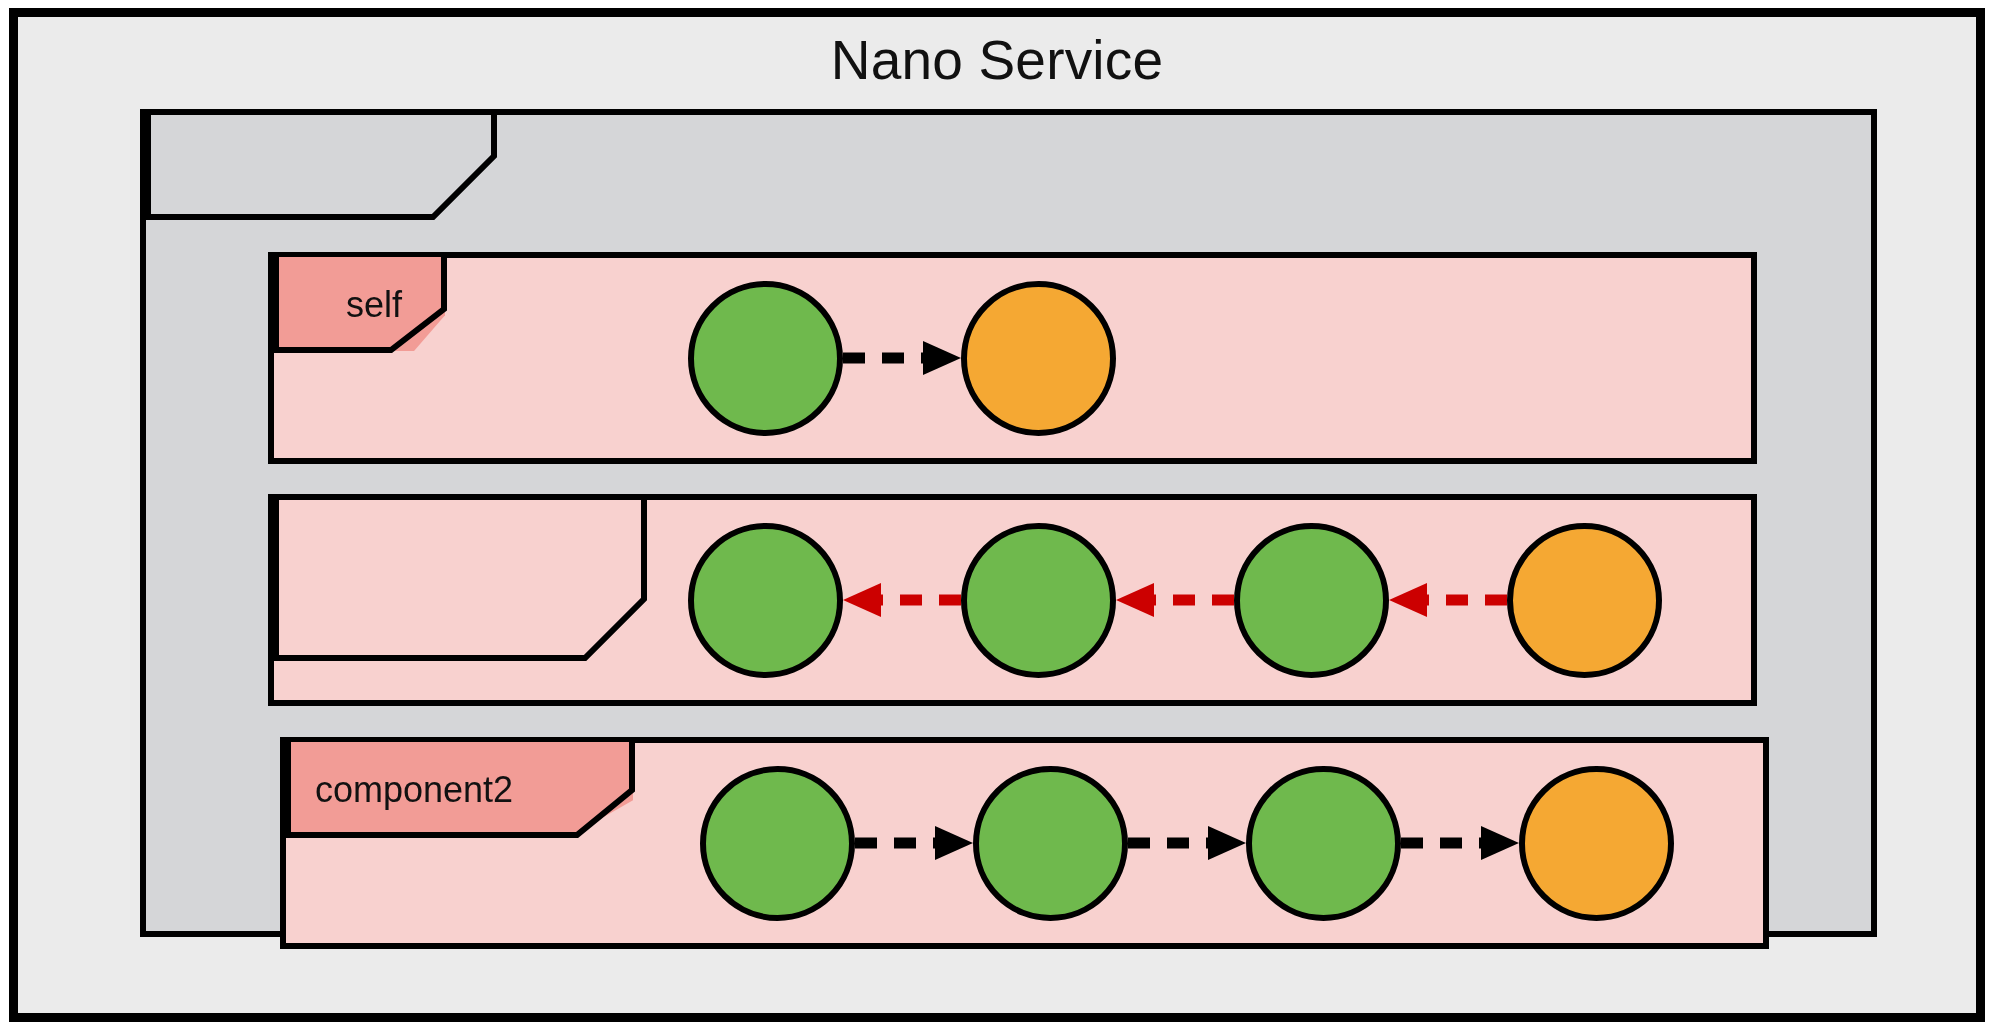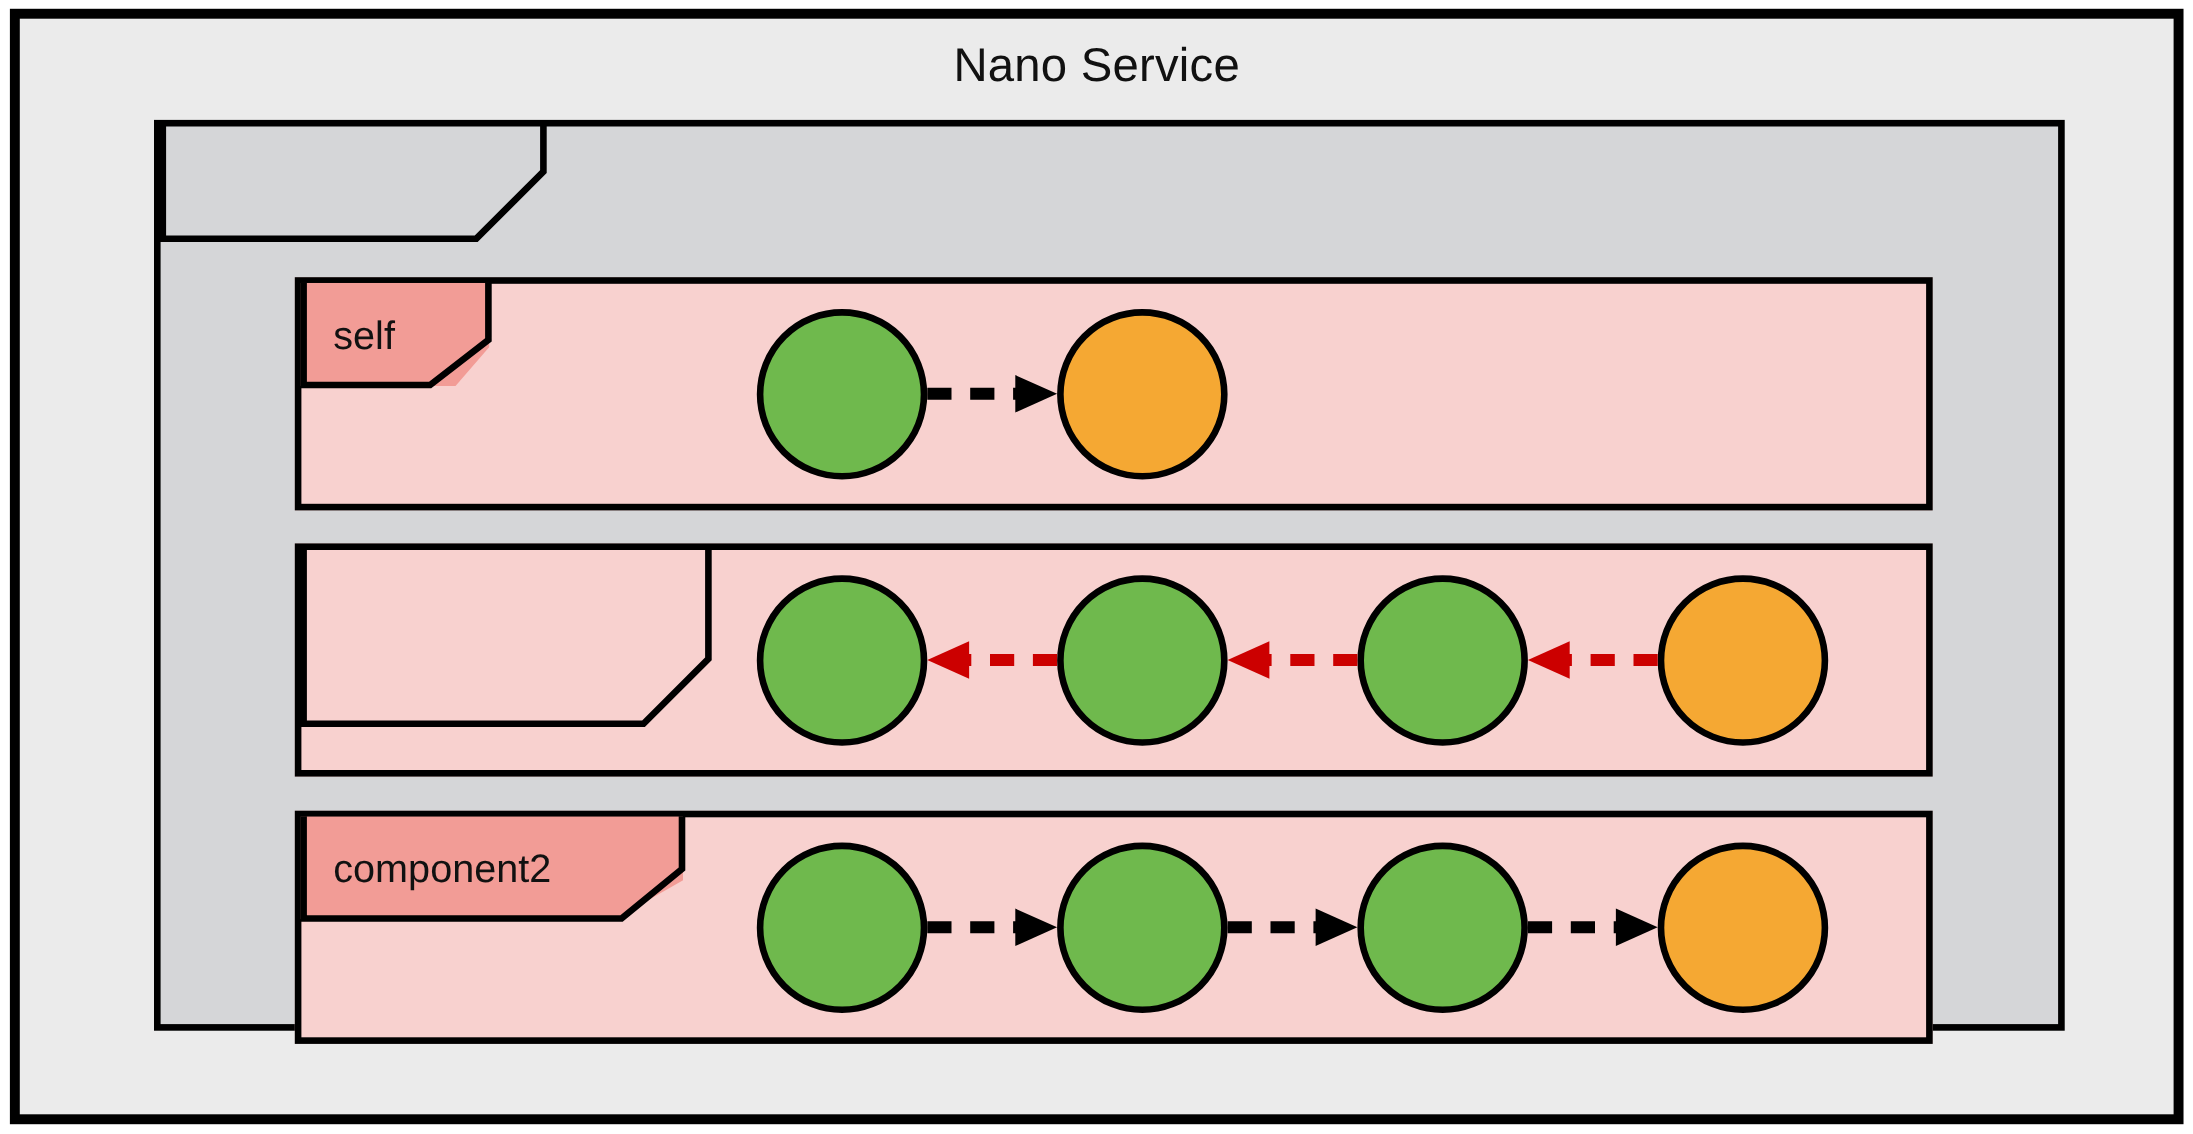--- a/index.html
+++ b/index.html
@@ -31,21 +31,21 @@
     border: 9px solid #000000;
     box-sizing: border-box;
   }
 
   .service-title {
     position: absolute;
     left: 0;
     top: 17px;
     width: 100%;
     text-align: center;
-    font-size: 43px;
+    font-size: 55px;
     line-height: 52px;
     color: #111111;
     font-weight: 400;
     letter-spacing: 0.2px;
     white-space: nowrap;
   }
 
   
   .plan-box {
     position: absolute;
@@ -89,32 +89,32 @@
   .lane {
     position: absolute;
     background: #f8d1cf;
     border: 6px solid #000000;
     box-sizing: border-box;
     left: 122px;
     width: 1489px;
   }
   .lane-self      { top: 137px;  height: 212px; }
   .lane-component1{ top: 379px;  height: 212px; }
-  .lane-component2{ top: 622px;  height: 212px; }
+  .lane-component2{ top: 622px;  height: 212px; margin-left: 12px; }
 
   .lane-tab {
     background: #f29c96;
     font-size: 36px;
     line-height: 47px;
     padding-left: 30px;
     left: -1px;
     top: -1px;
     color: #111111;
   }
-  .lane-tab-self       { width: 172px; height: 94px; }
+  .lane-tab-self       { width: 172px; height: 94px; justify-content: center; }
   .lane-tab-component1 { width: 372px; height: 160px; }
   .lane-tab-component2 { width: 348px; height: 94px; }
 
   .lane-tab-text {
     display: block;
     white-space: pre-line;
   }
 
   
   .node-row {

